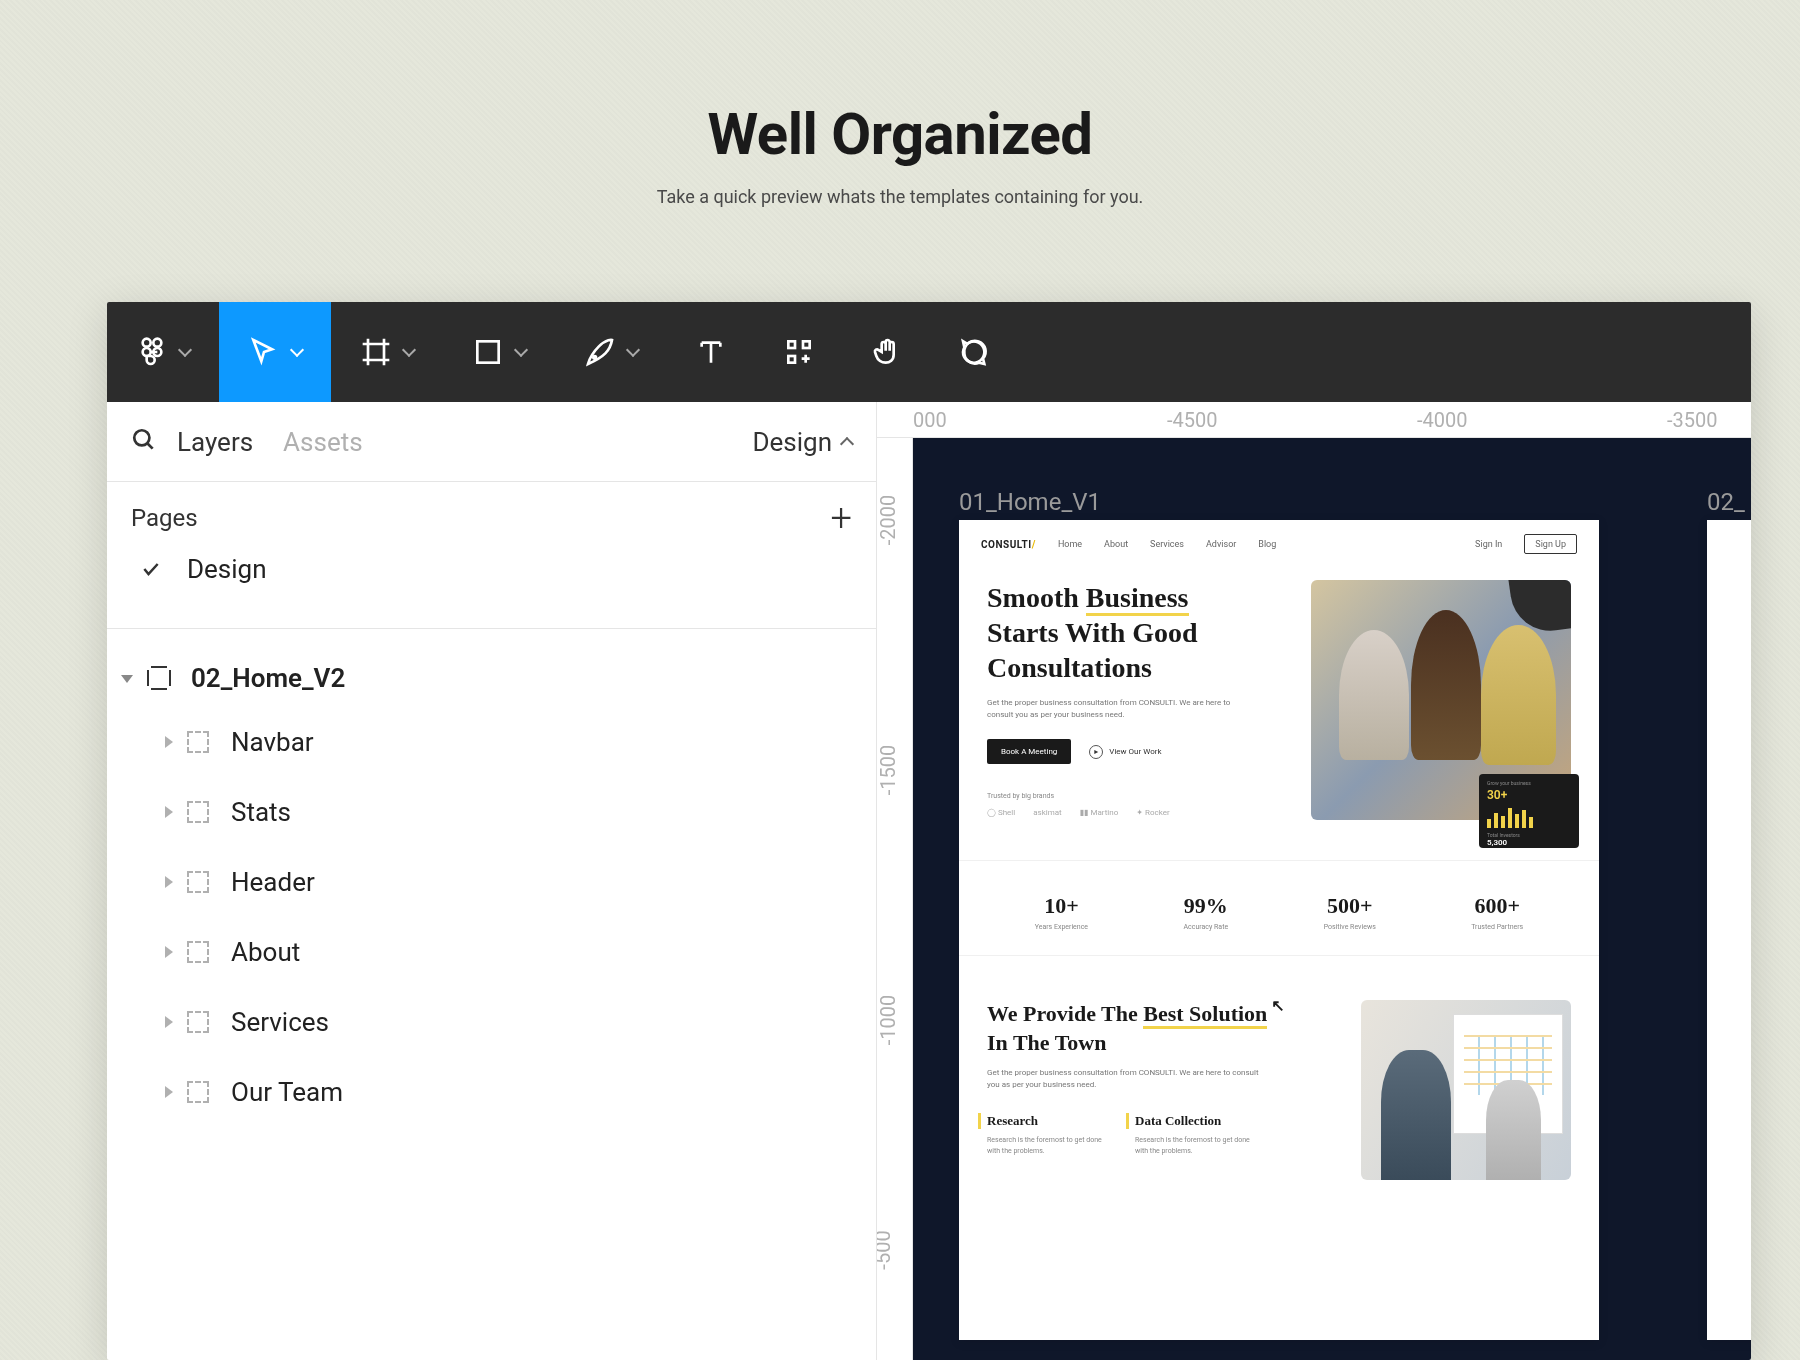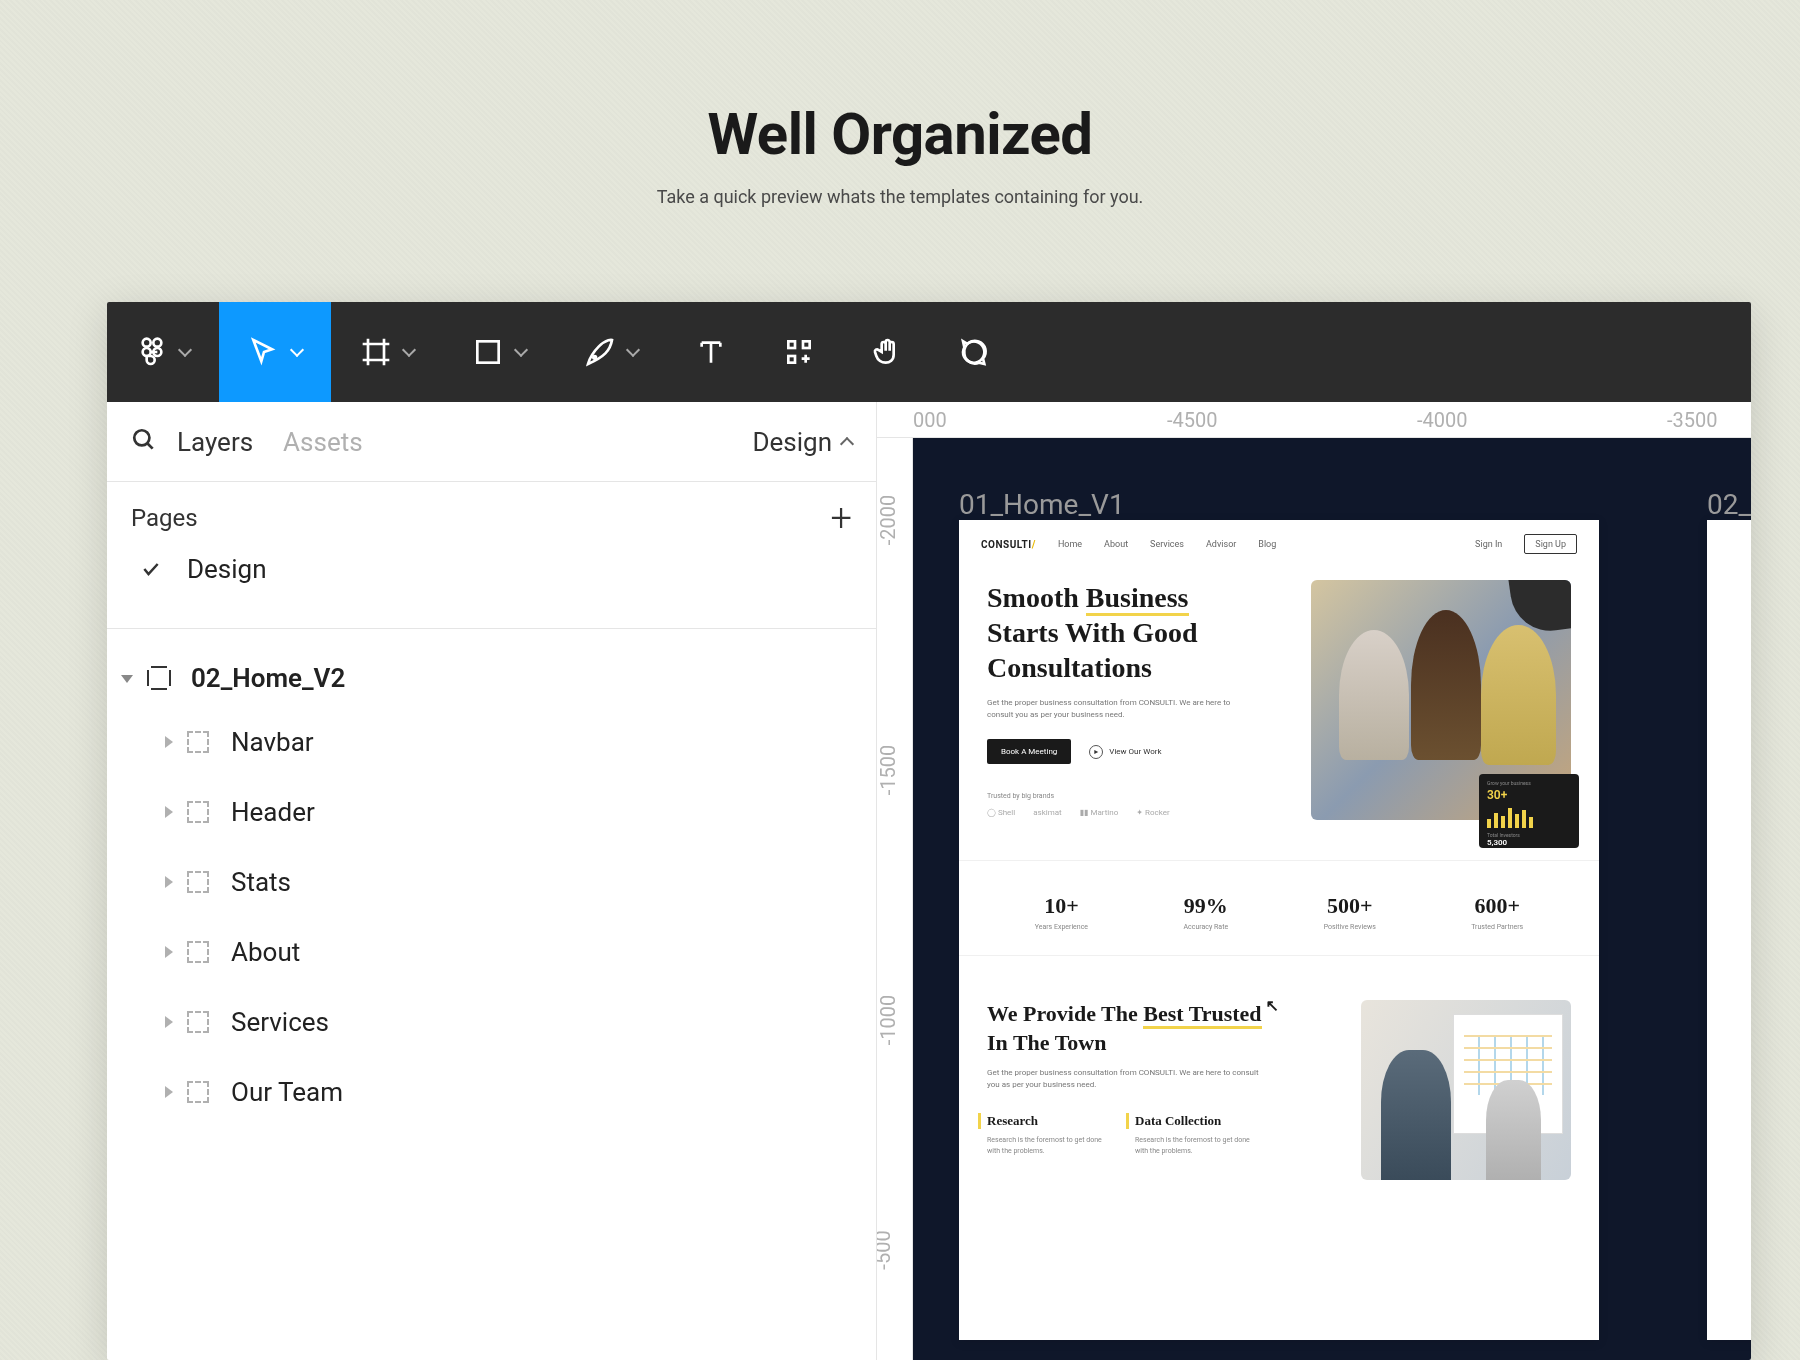--- a/index.html
+++ b/index.html
@@ -217,21 +217,21 @@
     color: #b0b0b0;
   }
   .ruler-v span {
     position: absolute;
     left: -14px;
     transform: rotate(-90deg);
     transform-origin: center;
   }
   .frame-label {
     position: absolute;
-    font-size: 28px;
+    font-size: 24px;
     color: #9a9a9a;
   }
   .artboard {
     position: absolute;
     background: #fff;
     box-shadow: 0 2px 10px rgba(0,0,0,0.1);
   }
   .ab1 { left: 82px; top: 118px; width: 640px; height: 820px; }
   .ab-nav {
     display: flex;
@@ -529,26 +529,26 @@
         <span>02_Home_V2</span>
       </div>
       <div class="layer-row child">
         <span class="tri"></span>
         <span class="dotted-icn"></span>
         <span>Navbar</span>
       </div>
       <div class="layer-row child">
         <span class="tri"></span>
         <span class="dotted-icn"></span>
-        <span>Header</span>
+        <span>Stats</span>
       </div>
       <div class="layer-row child">
         <span class="tri"></span>
         <span class="dotted-icn"></span>
-        <span>Stats</span>
+        <span>Header</span>
       </div>
       <div class="layer-row child">
         <span class="tri"></span>
         <span class="dotted-icn"></span>
         <span>About</span>
       </div>
       <div class="layer-row child">
         <span class="tri"></span>
         <span class="dotted-icn"></span>
         <span>Services</span>
@@ -651,21 +651,21 @@
               <div class="lbl">Positive Reviews</div>
             </div>
           <div class="stat">
               <div class="num">600+</div>
               <div class="lbl">Trusted Partners</div>
             </div>
         </div>
         <div class="section2">
           <div class="sec2-left">
             <h2>
-              <span>We Provide The</span> <span class="und2">Best Trusted</span><span class="arrow">↖</span><br>
+              <span>We Provide The</span> <span class="und2">Best Solution</span><span class="arrow">↖</span><br>
               <span>In The Town</span>
             </h2>
             <p>Get the proper business consultation from CONSULTI. We are here to consult you as per your business need.</p>
             <div class="two-col">
               <div class="col">
                 <h4>Research</h4>
                 <p>Research is the foremost to get done with the problems.</p>
               </div>
               <div class="col">
                 <h4>Data Collection</h4>

